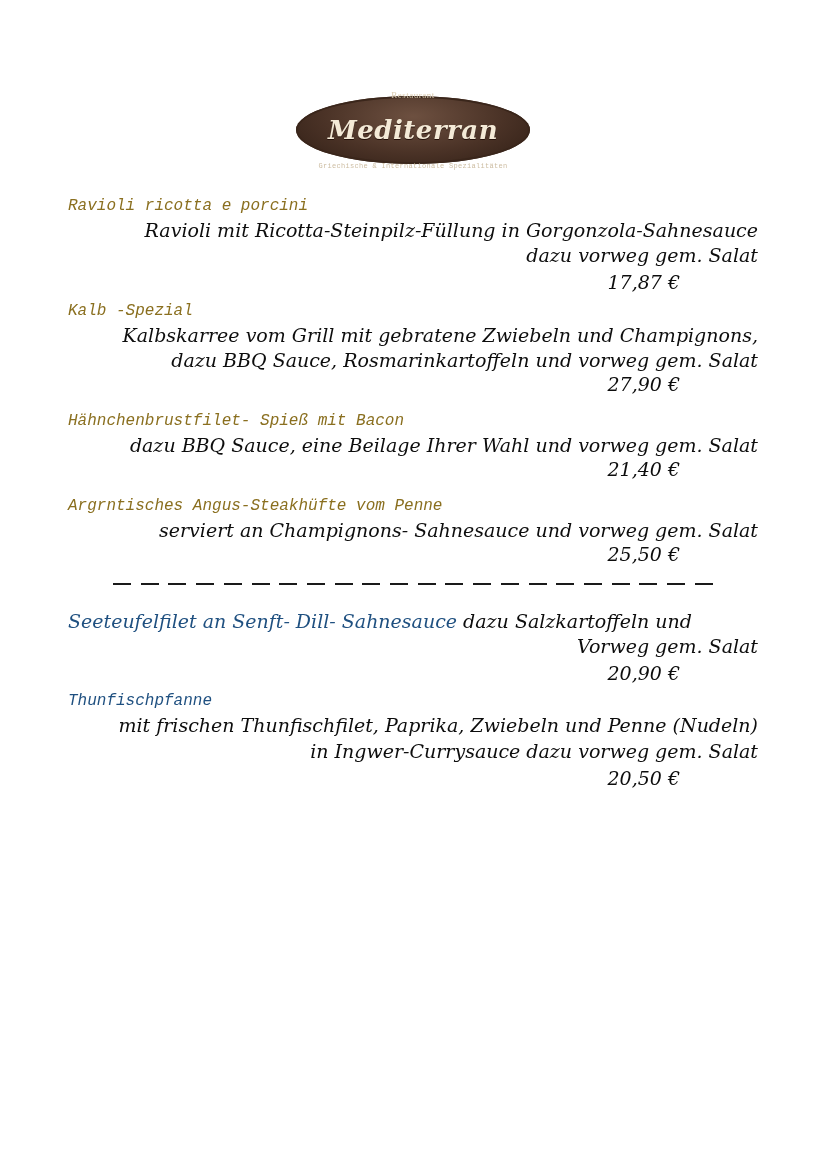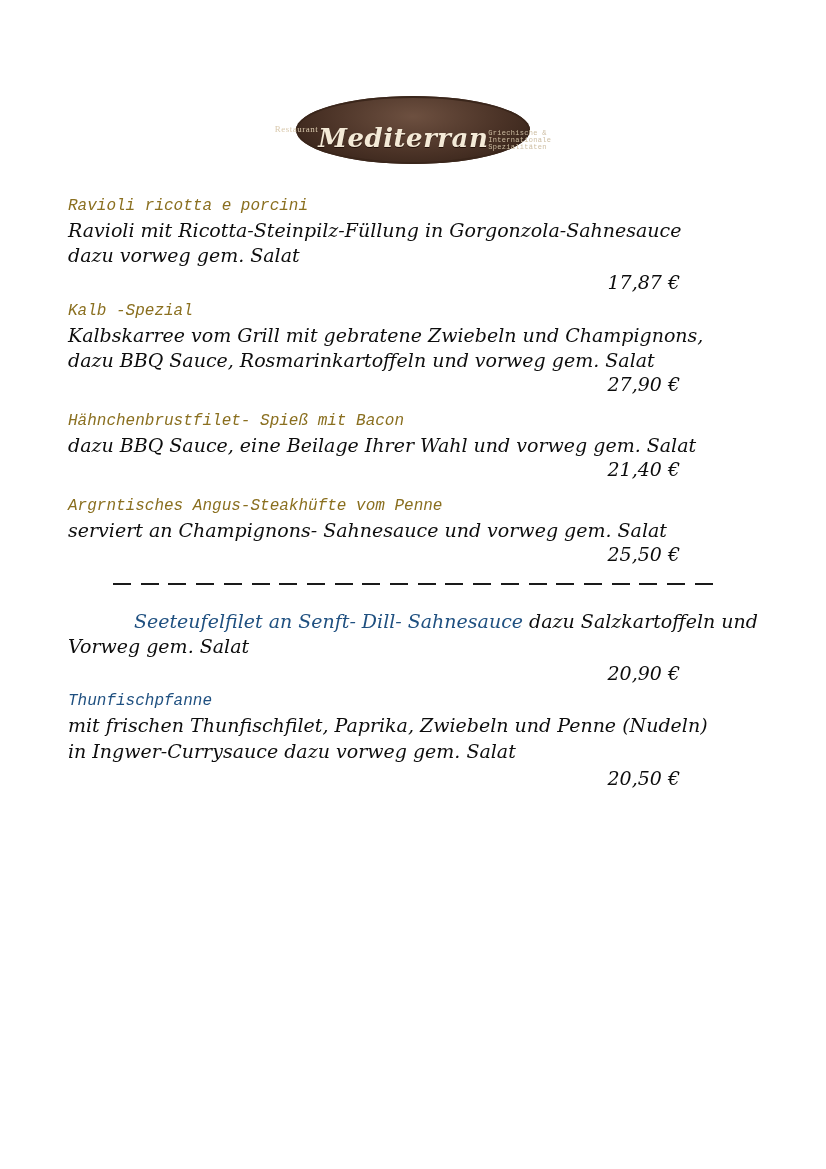--- a/index.html
+++ b/index.html
@@ -29,21 +29,21 @@
     justify-content: center;
     padding-top: 96px;
   }
   .logo {
     width: 234px;
     height: 68px;
     border-radius: 50% / 50%;
     background: radial-gradient(ellipse at 50% 30%, #6d5040 0%, #4a3226 55%, #2e1d14 100%);
     box-shadow: inset 0 0 0 2px #3a261b;
     display: flex;
-    flex-direction: row;
+    flex-direction: column;
     align-items: center;
     justify-content: center;
     color: #f0e4cf;
     line-height: 1;
   }
   .logo-top {
     font-size: 9px;
     letter-spacing: 0.5px;
     color: #d9c9ad;
     margin-bottom: 1px;
@@ -82,21 +82,21 @@
     font-size: 16px;
     color: #8a6f1f;
     font-family: Liberation Mono, monospace;
     line-height: 1.32;
     margin-bottom: 1px;
   }
   .item-title.fish {
     color: #1f5080;
   }
   .item-desc {
-    text-align: left;
+    text-align: right;
     font-style: italic;
     font-size: 19px;
     color: #0d0d0d;
     font-family: "DejaVu Serif", serif;
     line-height: 1.32;
   }
   .item-price {
     text-align: right;
     font-style: italic;
     font-size: 19px;
@@ -106,21 +106,21 @@
     line-height: 1.5;
   }
   .item-price.tight {
     line-height: 1.25;
   }
   .spacer-sm { height: 10px; }
   .spacer-md { height: 18px; }
 
   
   .inline-block {
-    text-align: right;
+    text-align: left;
     font-style: italic;
     font-size: 19px;
     font-family: "DejaVu Serif", serif;
     line-height: 1.32;
     color: #0d0d0d;
   }
   .inline-title {
     color: #1f5080;
   }
 

